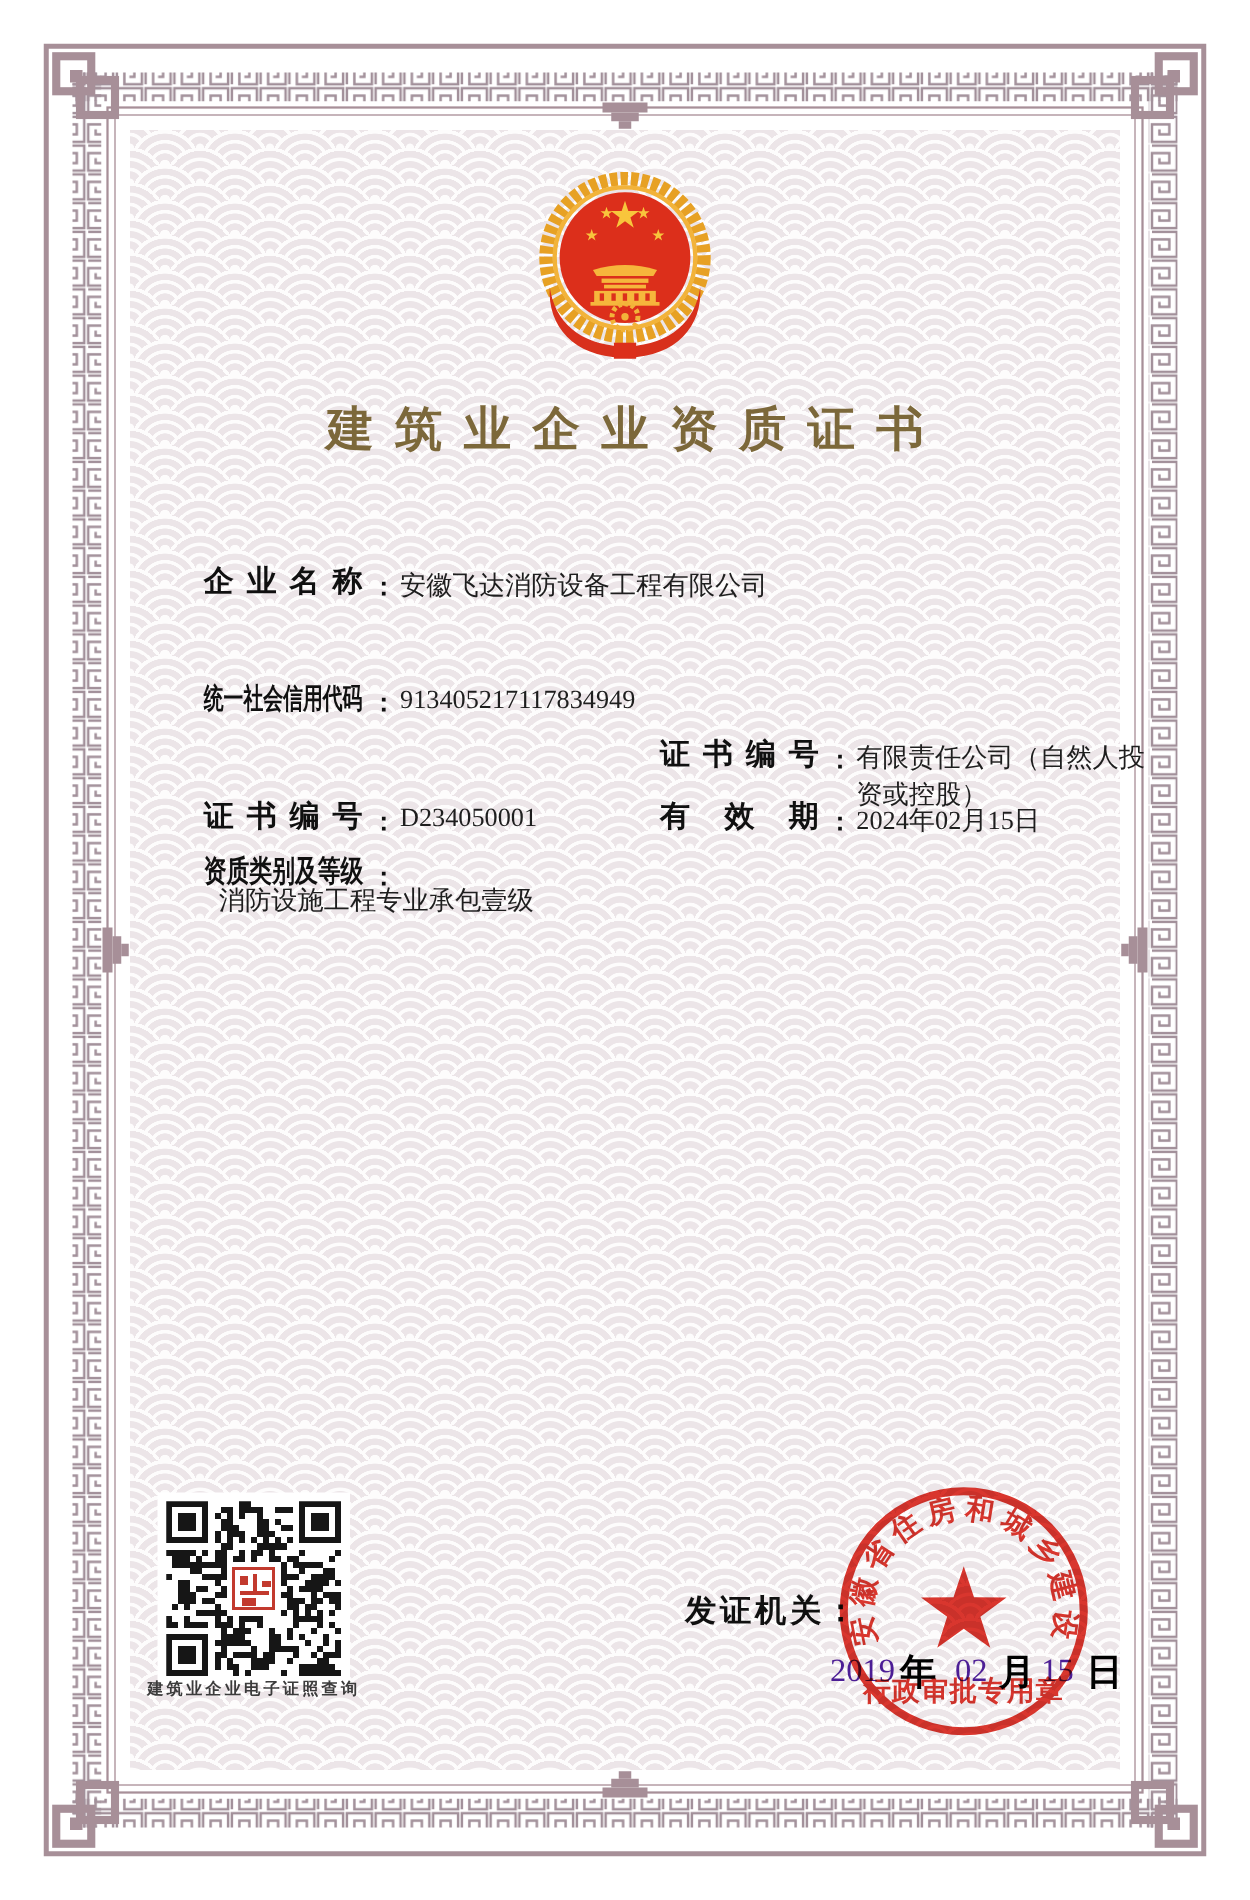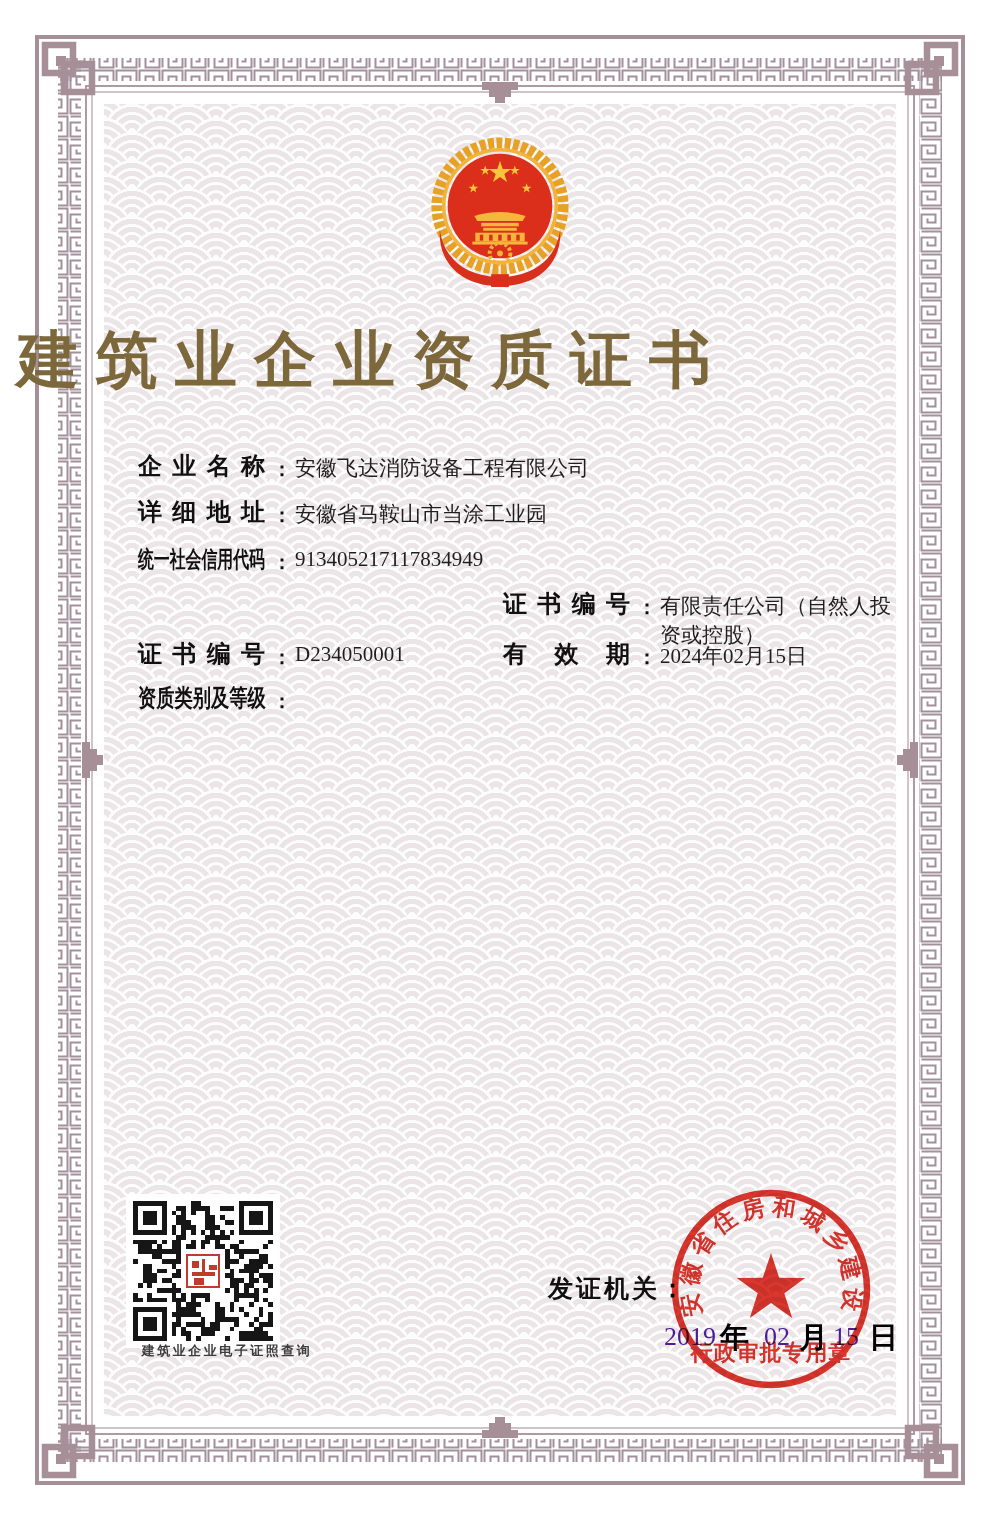--- a/index.html
+++ b/index.html
@@ -10,42 +10,42 @@
     background-color:#fdfcfc;
     background-image:
       radial-gradient(circle at 100% 150%, #ece5e8 24%, #fdfcfc 25%, #fdfcfc 28%, #ece5e8 29%, #ece5e8 36%, #fdfcfc 36%, #fdfcfc 40%, transparent 40%, transparent),
       radial-gradient(circle at 0% 150%, #ece5e8 24%, #fdfcfc 25%, #fdfcfc 28%, #ece5e8 29%, #ece5e8 36%, #fdfcfc 36%, #fdfcfc 40%, transparent 40%, transparent),
       radial-gradient(circle at 50% 100%, #fdfcfc 10%, #ece5e8 11%, #ece5e8 23%, #fdfcfc 24%, #fdfcfc 30%, #ece5e8 31%, #ece5e8 43%, #fdfcfc 44%, #fdfcfc 50%, #ece5e8 51%, #ece5e8 63%, #fdfcfc 64%, #fdfcfc 71%, transparent 71%, transparent),
       radial-gradient(circle at 100% 50%, #fdfcfc 5%, #ece5e8 6%, #ece5e8 15%, #fdfcfc 16%, #fdfcfc 20%, #ece5e8 21%, #ece5e8 30%, #fdfcfc 31%, #fdfcfc 35%, #ece5e8 36%, #ece5e8 45%, #fdfcfc 46%, #fdfcfc 49%, transparent 50%, transparent),
       radial-gradient(circle at 0% 50%, #fdfcfc 5%, #ece5e8 6%, #ece5e8 15%, #fdfcfc 16%, #fdfcfc 20%, #ece5e8 21%, #ece5e8 30%, #fdfcfc 31%, #fdfcfc 35%, #ece5e8 36%, #ece5e8 45%, #fdfcfc 46%, #fdfcfc 49%, transparent 50%, transparent);
     background-size:56px 28px;}
   .frame{position:absolute;left:0;top:0;z-index:1;}
   .emblem{position:absolute;left:426px;top:130px;z-index:2;}
-  .title{position:absolute;left:0;top:318px;width:1000px;text-align:left;z-index:2;
-         font-size:62px;font-weight:bold;color:#7c683a;letter-spacing:17px;text-indent:17px;}
-  .field{position:absolute;z-index:2;white-space:nowrap;}
+  .title{position:absolute;left:0;top:318px;width:1000px;text-align:center;z-index:2;
+         font-size:38px;font-weight:bold;color:#7c683a;letter-spacing:17px;text-indent:17px;}
+  .field{position:absolute;z-index:2;white-space:nowrap;margin-left:25px;}
   .lbl{display:inline-block;width:127px;text-align:justify;text-align-last:justify;
        font-weight:bold;font-size:24px;line-height:1.15;vertical-align:top;color:#101010;}
   .lbl .li{display:inline;}
   .lbl.cond{text-align-last:auto;text-align:center;}
   .lbl.cond .li{display:inline-block;white-space:nowrap;transform-origin:0 50%;}
   .lbl.c8 .li{font-size:23px;transform:scaleX(0.69);}
   .lbl.c7 .li{font-size:24px;transform:scaleX(0.76);}
   .colon{display:inline-block;font-weight:bold;font-size:20px;color:#101010;
          margin:0 3px 0 7px;padding-top:4px;vertical-align:top;}
   .val{display:inline-block;font-family:"Liberation Serif",serif;font-size:21px;color:#1e1e1e;
        padding-top:2px;vertical-align:top;}
   .val.wrap{white-space:normal;width:242px;line-height:1.38;}
   .qualval{position:absolute;left:175px;top:706px;z-index:2;font-family:"Liberation Serif",serif;
            font-size:21px;color:#1e1e1e;}
   .qrbox{position:absolute;left:126px;top:1194px;width:154px;height:154px;background:#ffffff;z-index:2;}
   .qrbox svg{position:absolute;left:7px;top:7px;}
   .qrcaption{position:absolute;left:114px;top:1342px;width:178px;z-index:2;text-align:center;
              font-family:"Liberation Serif",serif;font-weight:bold;font-size:13px;
-             letter-spacing:2.5px;color:#3c3c3c;margin-left:24px;}
+             letter-spacing:2.5px;color:#3c3c3c;}
   .issuer{position:absolute;left:548px;top:1272px;z-index:2;font-weight:bold;font-size:25px;
           letter-spacing:3px;color:#101010;}
   .dnum{position:absolute;z-index:2;font-family:"Liberation Serif",serif;font-size:26px;color:#4c1d95;}
   .dunit{position:absolute;z-index:2;font-weight:bold;font-size:29px;color:#000;}
   .seal{position:absolute;left:666px;top:1184px;z-index:3;mix-blend-mode:multiply;opacity:0.92;}
 </style>
 </head>
 <body>
 
 <div class="page">
@@ -118,42 +118,40 @@
     <path d="M136,100 C132,128 112,146 78,148 L78,157 C116,156 138,132 136,100 Z" fill="#d8301c"></path>
     <rect x="66" y="145" width="18" height="13" fill="#dc2f1b"></rect>
   </svg>
 
   <div class="title">建筑业企业资质证书</div>
 
   <div class="field" style="left:138px;top:452px">
     <span class="lbl"><span class="li">企业名称</span></span><span class="colon">：</span><span class="val">安徽飞达消防设备工程有限公司</span>
   </div>
 
-  <div class="field" style="left:138px;top:498px">
-    <span class="lbl"><span class="li">详细地址</span></span><span class="colon">：</span><span class="val">安徽省马鞍山市当涂工业园</span>
-  </div>
 
   <div class="field" style="left:138px;top:545px">
     <span class="lbl cond c8"><span class="li">统一社会信用代码</span></span><span class="colon">：</span><span class="val">913405217117834949</span>
   </div>
 
   <div class="field" style="left:503px;top:590px">
     <span class="lbl"><span class="li">证书编号</span></span><span class="colon">：</span><span class="val wrap">有限责任公司（自然人投资或控股）</span>
   </div>
 
   <div class="field" style="left:138px;top:640px">
     <span class="lbl"><span class="li">证书编号</span></span><span class="colon">：</span><span class="val">D234050001</span>
   </div>
   <div class="field" style="left:503px;top:640px">
     <span class="lbl"><span class="li">有效期</span></span><span class="colon">：</span><span class="val">2024年02月15日</span>
   </div>
 
   <div class="field" style="left:138px;top:684px">
     <span class="lbl cond c7"><span class="li">资质类别及等级</span></span><span class="colon">：</span>
   </div>
+  <div class="qualval">消防设施工程专业承包壹级</div>
 
   <div class="qrbox">
     <svg id="qr-svg" width="140" height="140" viewBox="0 0 29 29" shape-rendering="crispEdges">
         <rect x="12" y="0" width="1" height="1" fill="#161616"></rect>
         <rect x="13" y="0" width="1" height="1" fill="#161616"></rect>
         <rect x="9" y="1" width="1" height="1" fill="#161616"></rect>
         <rect x="10" y="1" width="1" height="1" fill="#161616"></rect>
         <rect x="12" y="1" width="1" height="1" fill="#161616"></rect>
         <rect x="13" y="1" width="1" height="1" fill="#161616"></rect>
         <rect x="14" y="1" width="1" height="1" fill="#161616"></rect>

